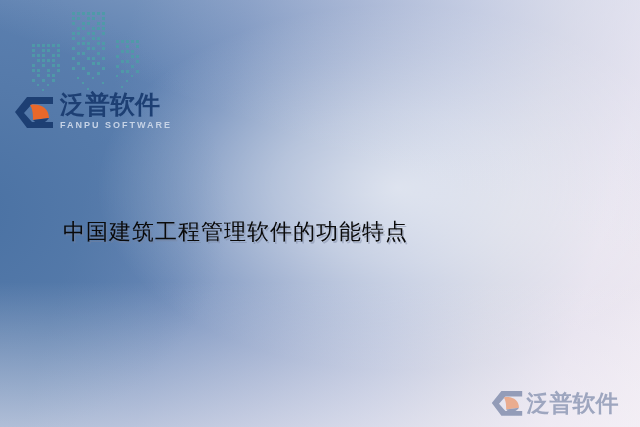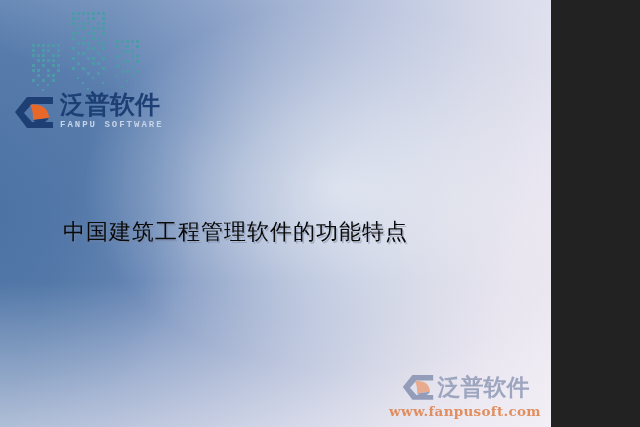--- a/index.html
+++ b/index.html
@@ -2,21 +2,21 @@
 <html><head>
 <meta charset="utf-8">
 <style>
   html, body {
     margin: 0;
     padding: 0;
     background: #222;
   }
   #slide {
     position: relative;
-    width: 551px;
+    width: 640px;
     height: 427px;
     overflow: hidden;
     font-family: "Liberation Sans", sans-serif;
     background: #5c80b0;
   }
 
   
   .bg-base {
     position: absolute;
     inset: 0;
@@ -95,21 +95,21 @@
   .logo-cn {
     font-family: "DejaVu Sans", sans-serif;
     font-size: 25px;
     font-weight: 700;
     line-height: 27px;
     color: #1d3f73;
     letter-spacing: 0px;
     white-space: nowrap;
   }
   .logo-en {
-    font-family: Liberation Mono, monospace;
+    font-family: Liberation Sans, sans-serif;
     font-size: 9px;
     font-weight: 600;
     letter-spacing: 2.0px;
     color: #c6d3e6;
     line-height: 12px;
     margin-top: 1px;
     white-space: nowrap;
   }
 
   
@@ -337,16 +337,15 @@
     <div class="wm-row">
       <div class="wm-mark">
         <svg width="34" height="32" viewBox="0 0 42 40" xmlns="http://www.w3.org/2000/svg">
           <path d="M2 20 L14 5 L40 5 L40 12 L19 12 L11 21 L19 30 L40 30 L40 36 L14 36 Z" fill="#8f99b6"></path>
           <path d="M17 13 C27 11 36 16 36 26 L20 28 C20 20 19 16 17 13 Z" fill="#eaa98a"></path>
           <path d="M20 28 L36 26 C31 33 24 33 20 28 Z" fill="#8f99b6"></path>
         </svg>
       </div>
       <div class="wm-cn">泛普软件</div>
     </div>
-    <div class="wm-url">www.fanpusoft.com</div>
   </div>
 
 </div>
 
 </body></html>

